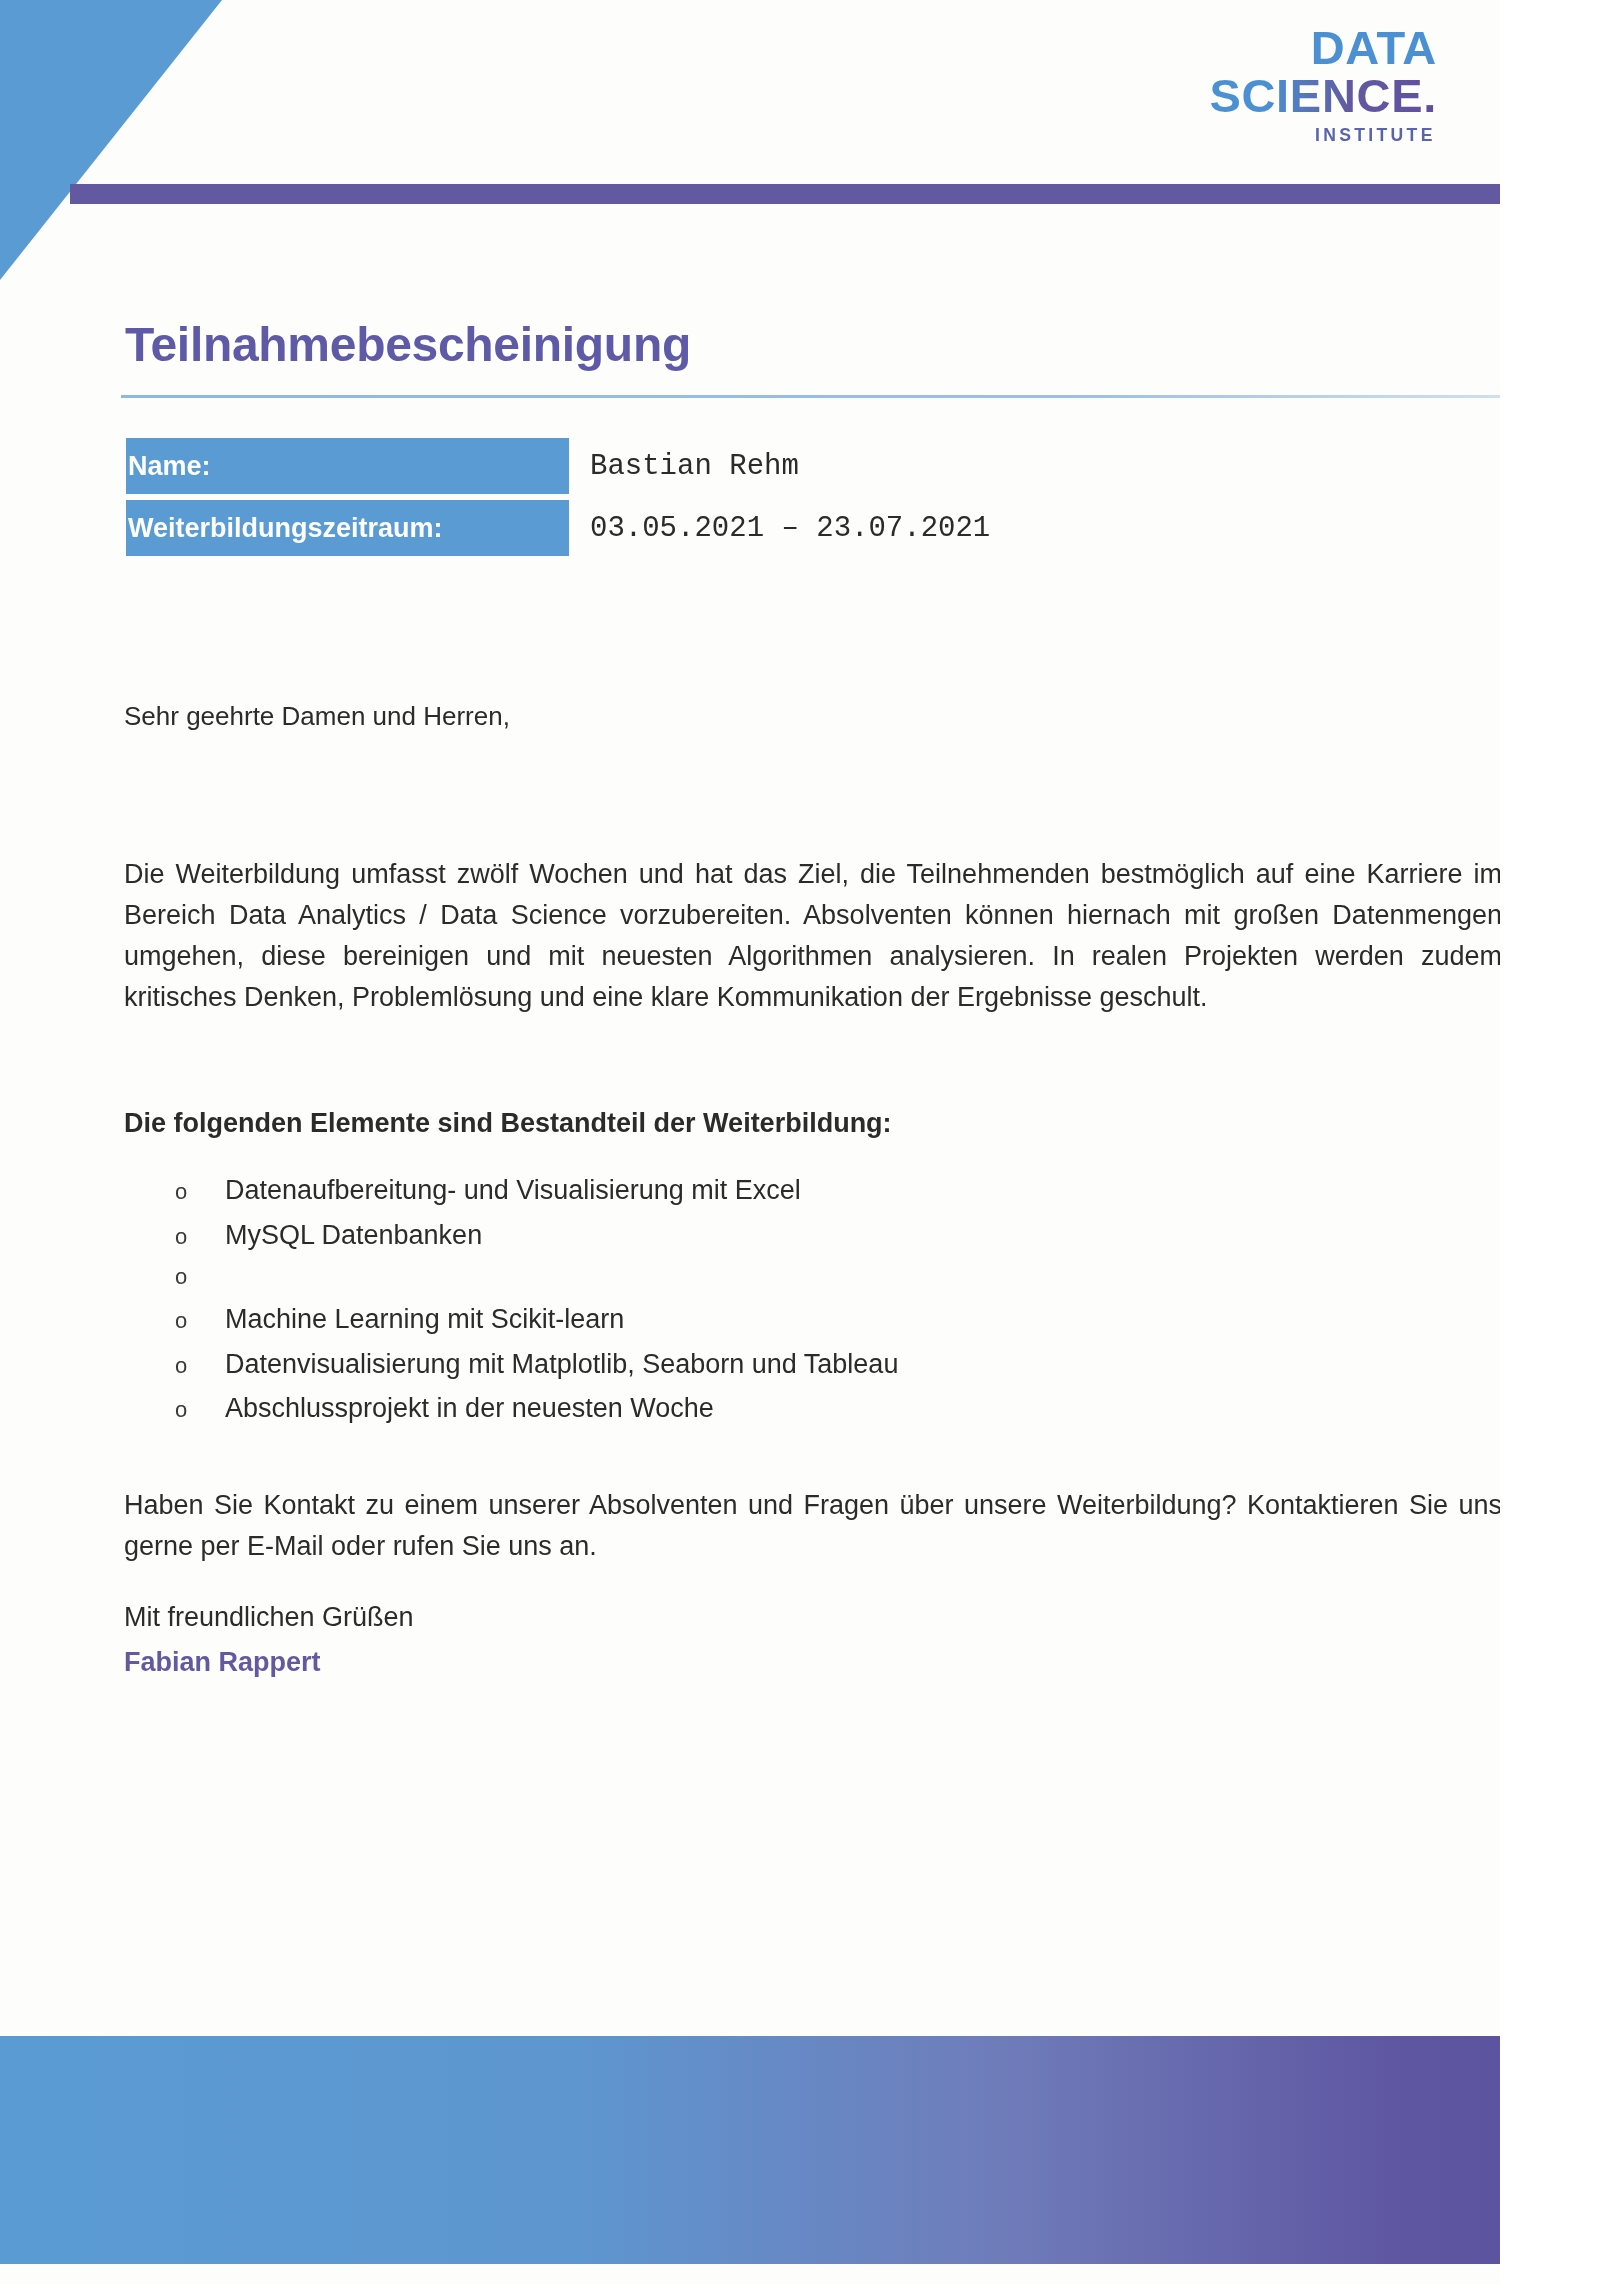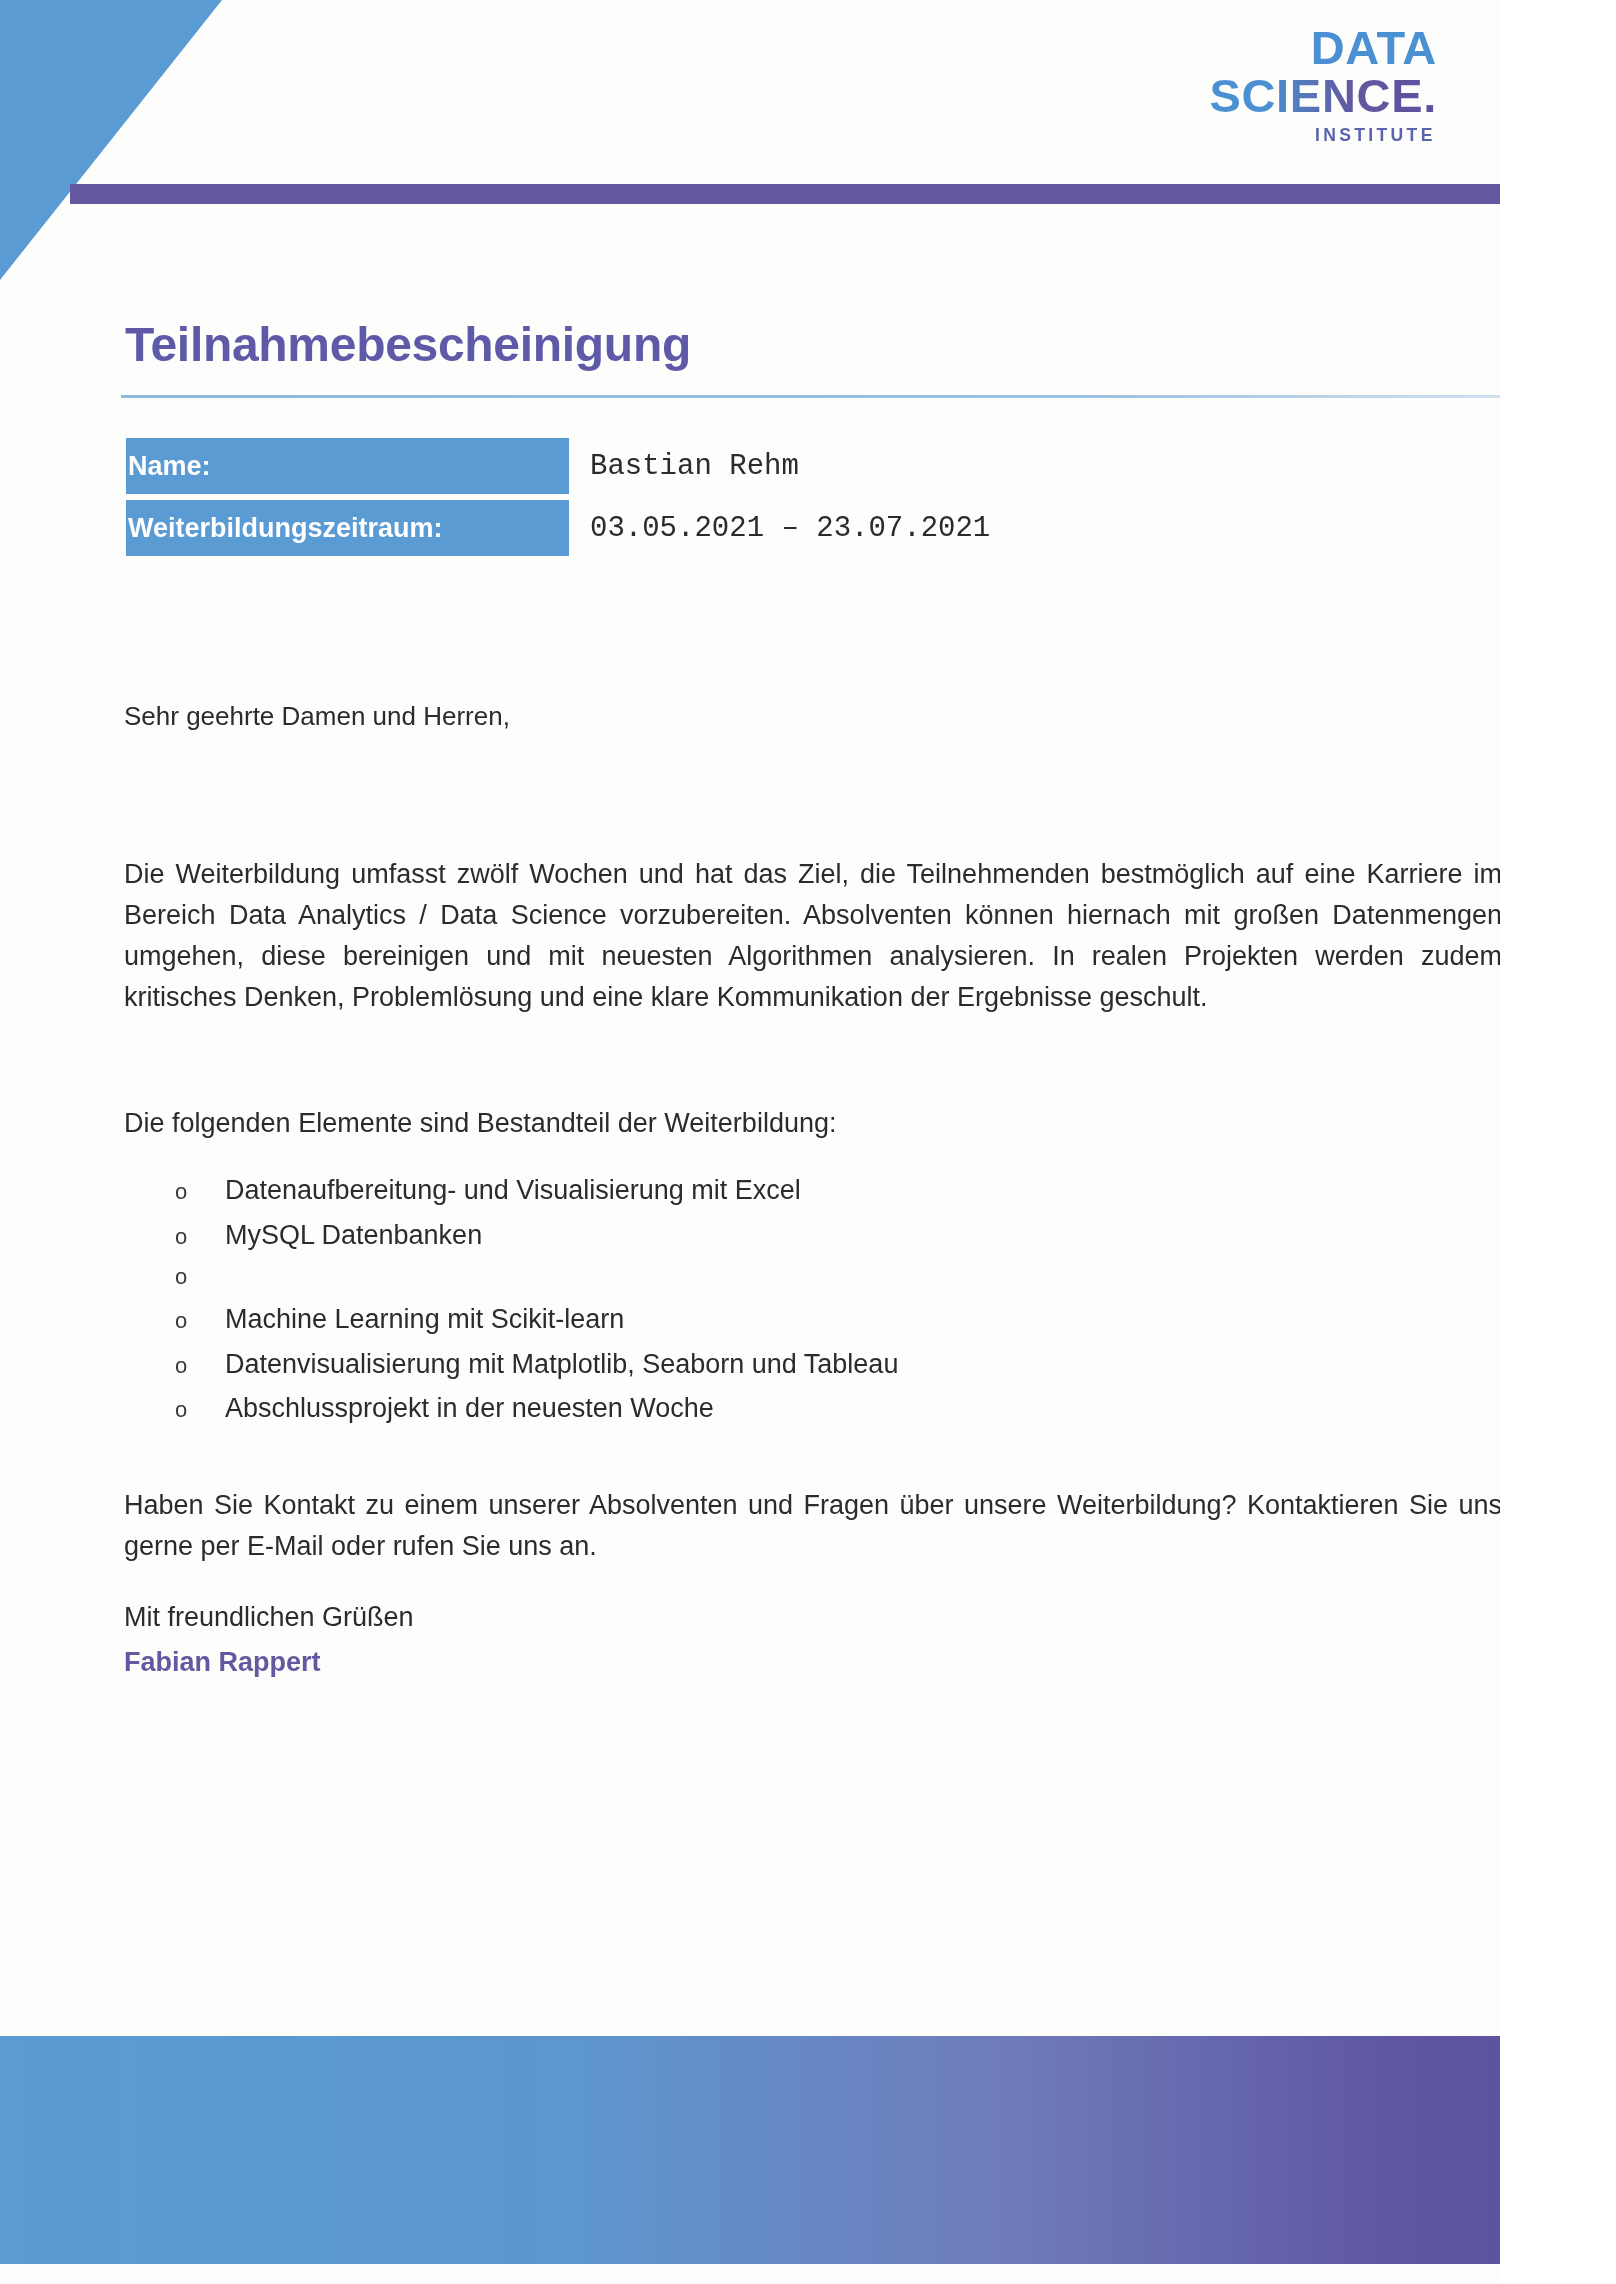--- a/index.html
+++ b/index.html
@@ -133,21 +133,21 @@
   }
   .just { text-align: justify; }
   .salutation { position: absolute; left: 124px; top: 665px; font-size: 26px; color: #2b2b2b; margin-top: 36px; }
   #para-confirm { top: 728px; }
   #para-desc    { top: 854px; }
   #para-heading {
     position: absolute;
     left: 124px;
     top: 1108px;
     font-size: 27px;
-    font-weight: 400;
+    font-weight: 700;
     color: #2b2b2b;
   }
   #list-block {
     position: absolute;
     left: 175px;
     top: 1175px;
     width: 1238px;
   }
   .bullet-item {
     display: flex;

